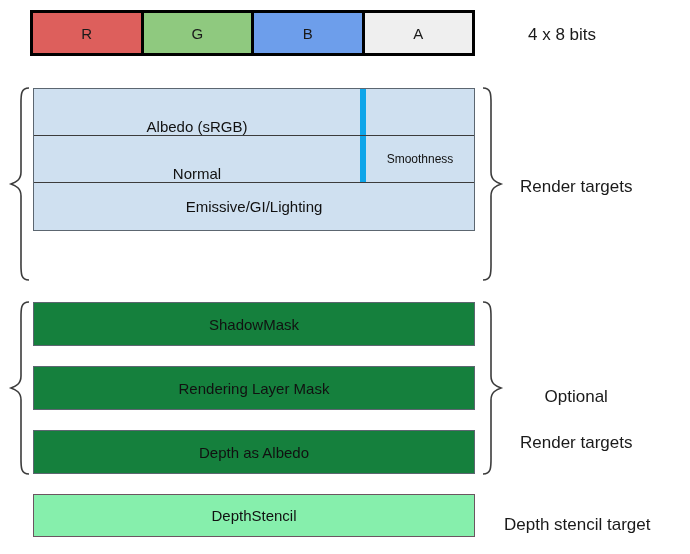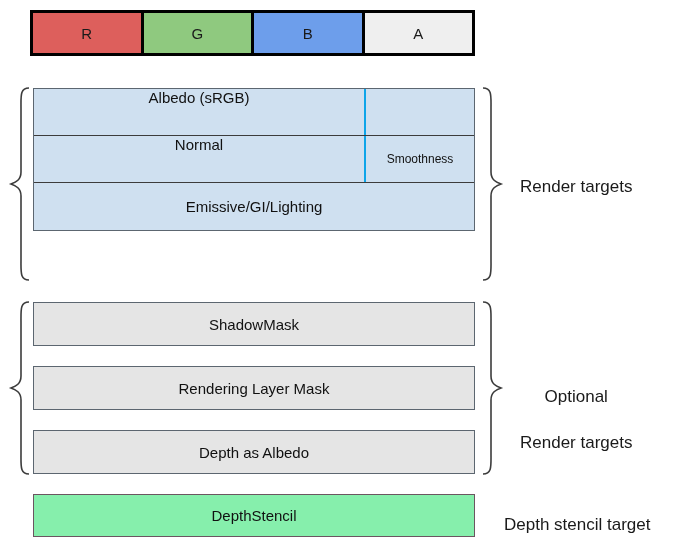--- a/index.html
+++ b/index.html
@@ -59,24 +59,24 @@
   .gbuf-row {
     display: flex;
     height: 47px;
     border-bottom: 1px solid #3c3c3c;
     box-sizing: border-box;
   }
   .gbuf-row:last-child { border-bottom: none; }
   .cell-wide {
     flex: 0 0 332px;
     display: flex;
-    align-items: flex-start;
-    justify-content: center;
-    font-size: 15px;
-    border-right: 2px solid #0ea5e9;
+    align-items: flex-end;
+    justify-content: center;
+    font-size: 15px;
+    border-right: 6px solid #0ea5e9;
     box-sizing: border-box;
   }
   .cell-narrow {
     flex: 1 1 auto;
     display: flex;
     align-items: center;
     justify-content: center;
     font-size: 12px;
     box-sizing: border-box;
   }
@@ -88,21 +88,21 @@
     font-size: 15px;
     box-sizing: border-box;
   }
 
   
   .opt-box {
     position: absolute;
     left: 33px;
     width: 442px;
     height: 44px;
-    background: #e5e5e5;
+    background: #15803d;
     border: 1px solid #5c6670;
     box-sizing: border-box;
     display: flex;
     align-items: center;
     justify-content: center;
     font-size: 15px;
   }
   .opt-1 { top: 302px; }
   .opt-2 { top: 366px; }
   .opt-3 { top: 430px; }
@@ -155,20 +155,21 @@
       <span>G</span>
     </div>
     <div class="rgba-cell" style="background:#6d9eeb">
       <span>B</span>
     </div>
     <div class="rgba-cell" style="background:#efefef">
       <span>A</span>
     </div>
   </div>
 
+  <div class="side-label lbl-bits">4 x 8 bits</div>
 
   <div class="gbuf">
     <div class="gbuf-row">
       <div class="cell-wide">
         <span>Albedo (sRGB)</span>
       </div>
     </div>
     <div class="gbuf-row">
       <div class="cell-wide">
         <span>Normal</span>

